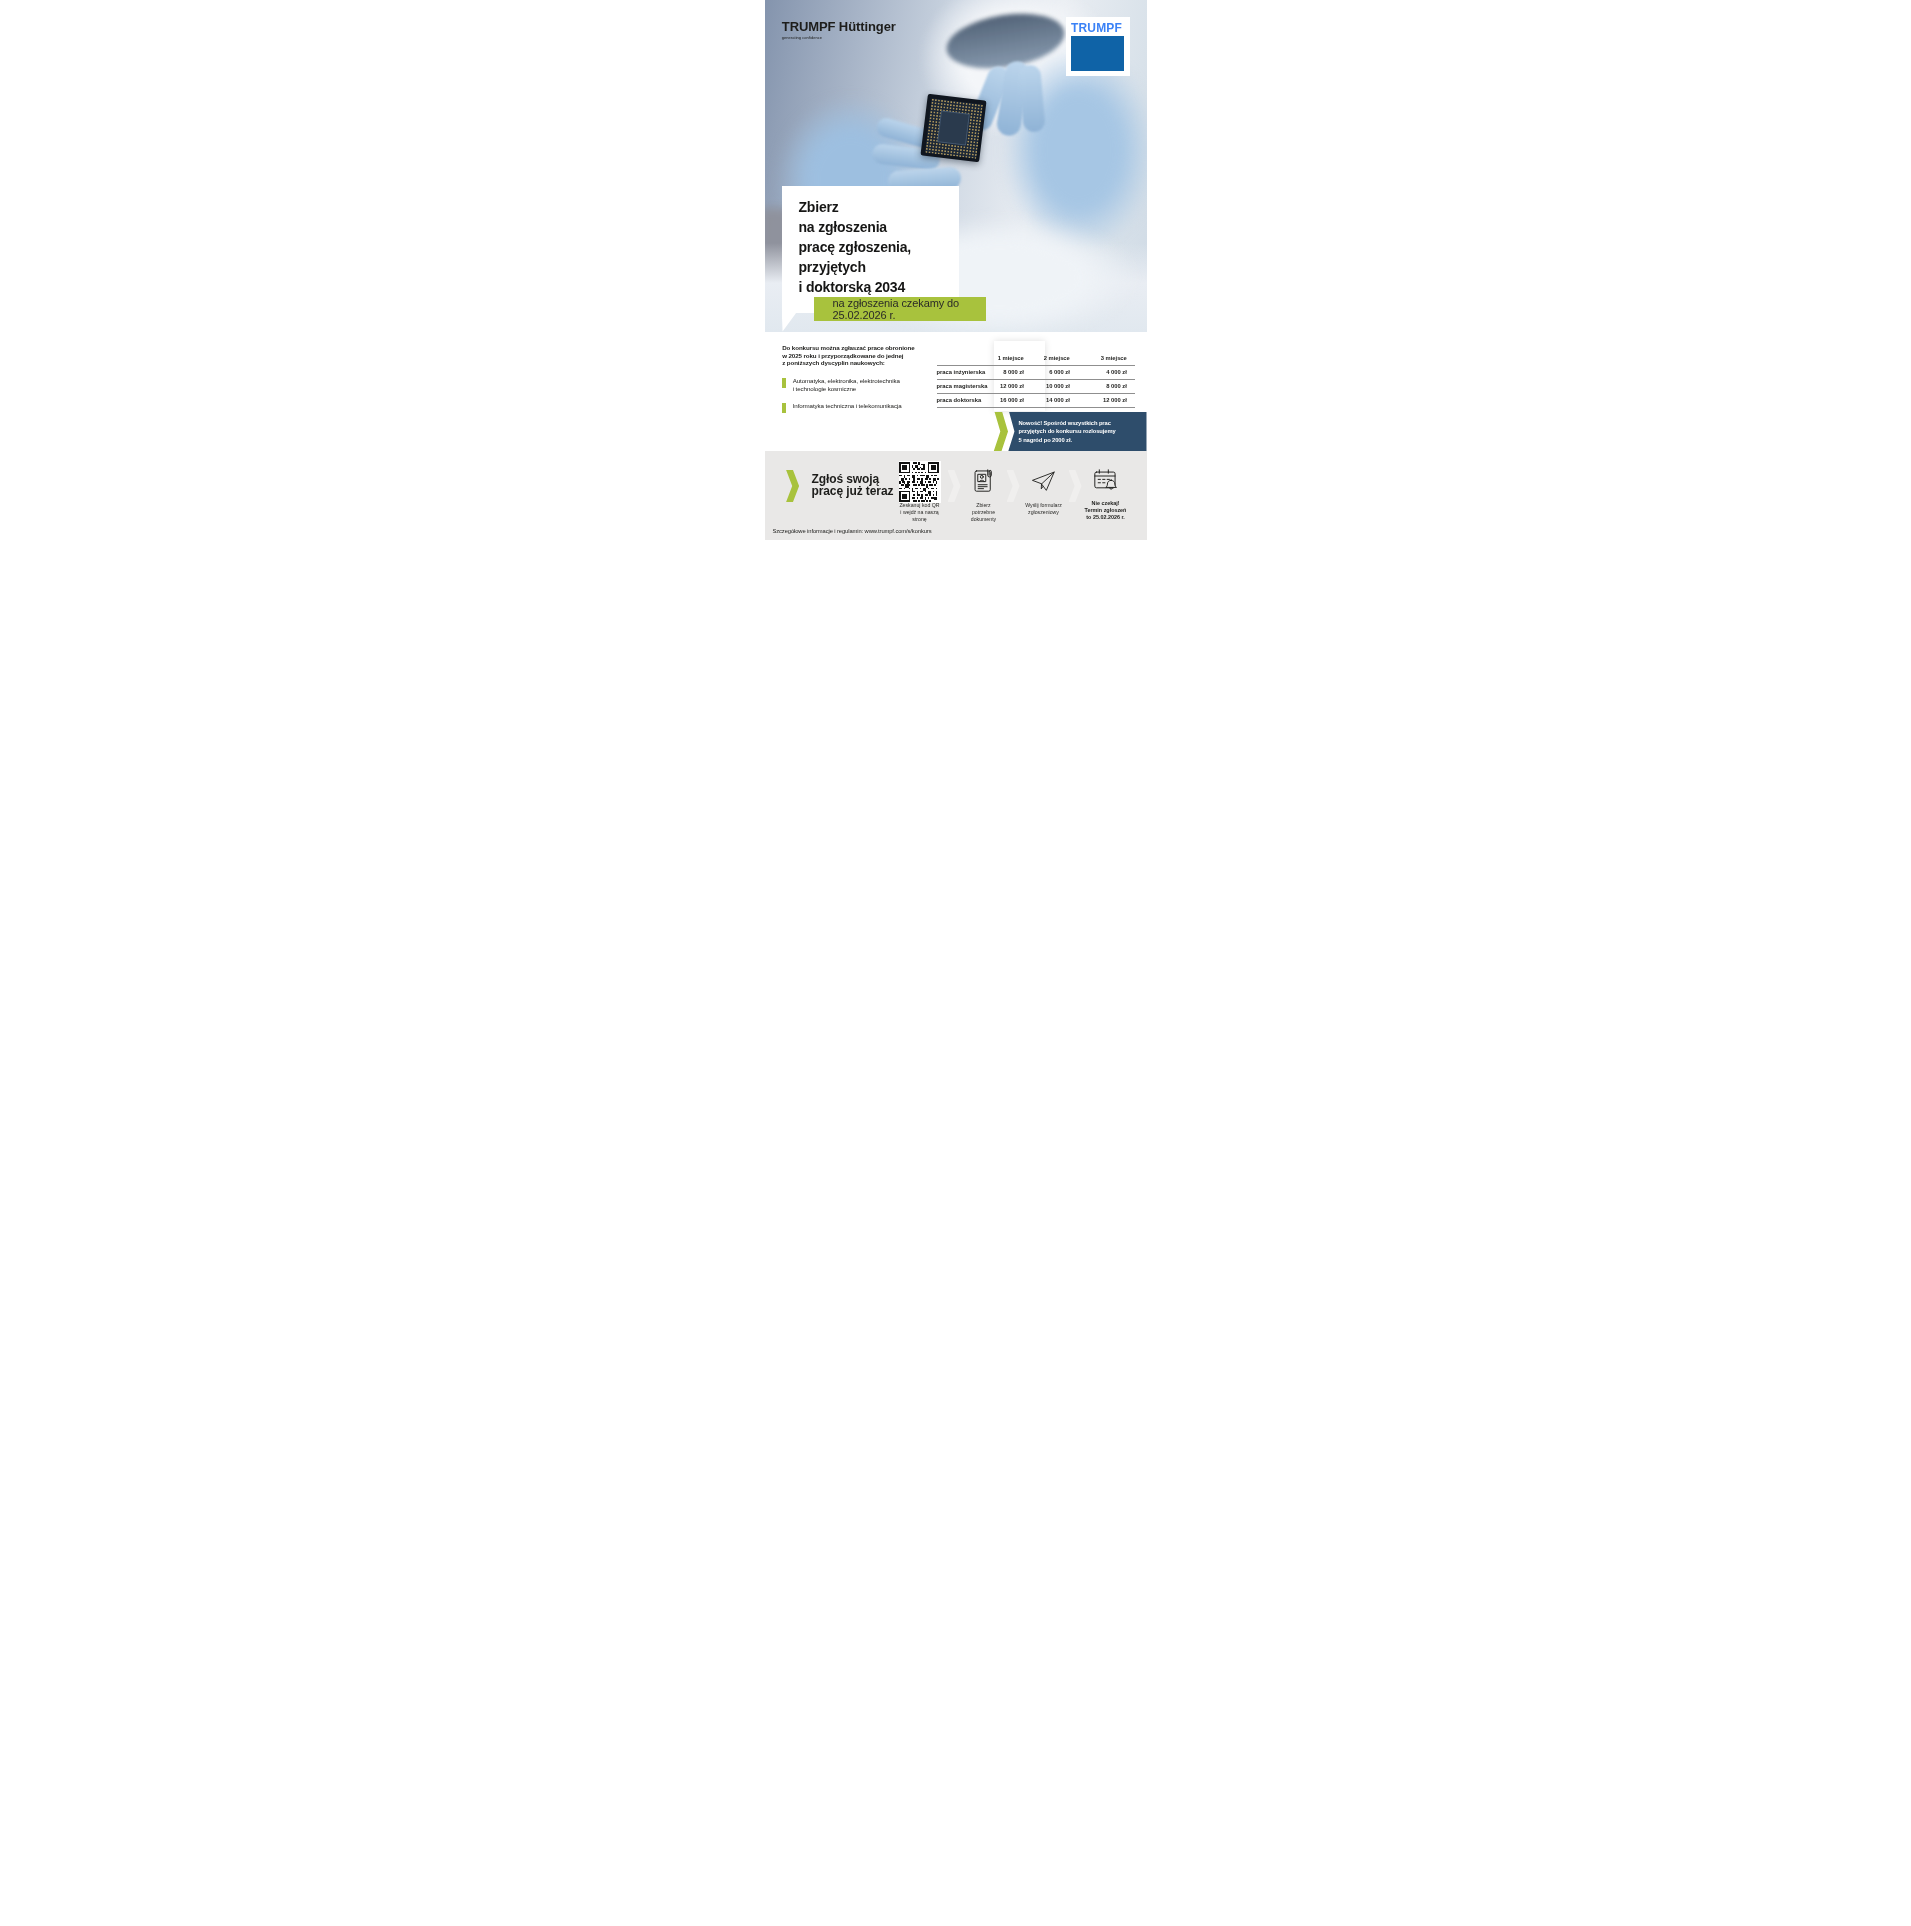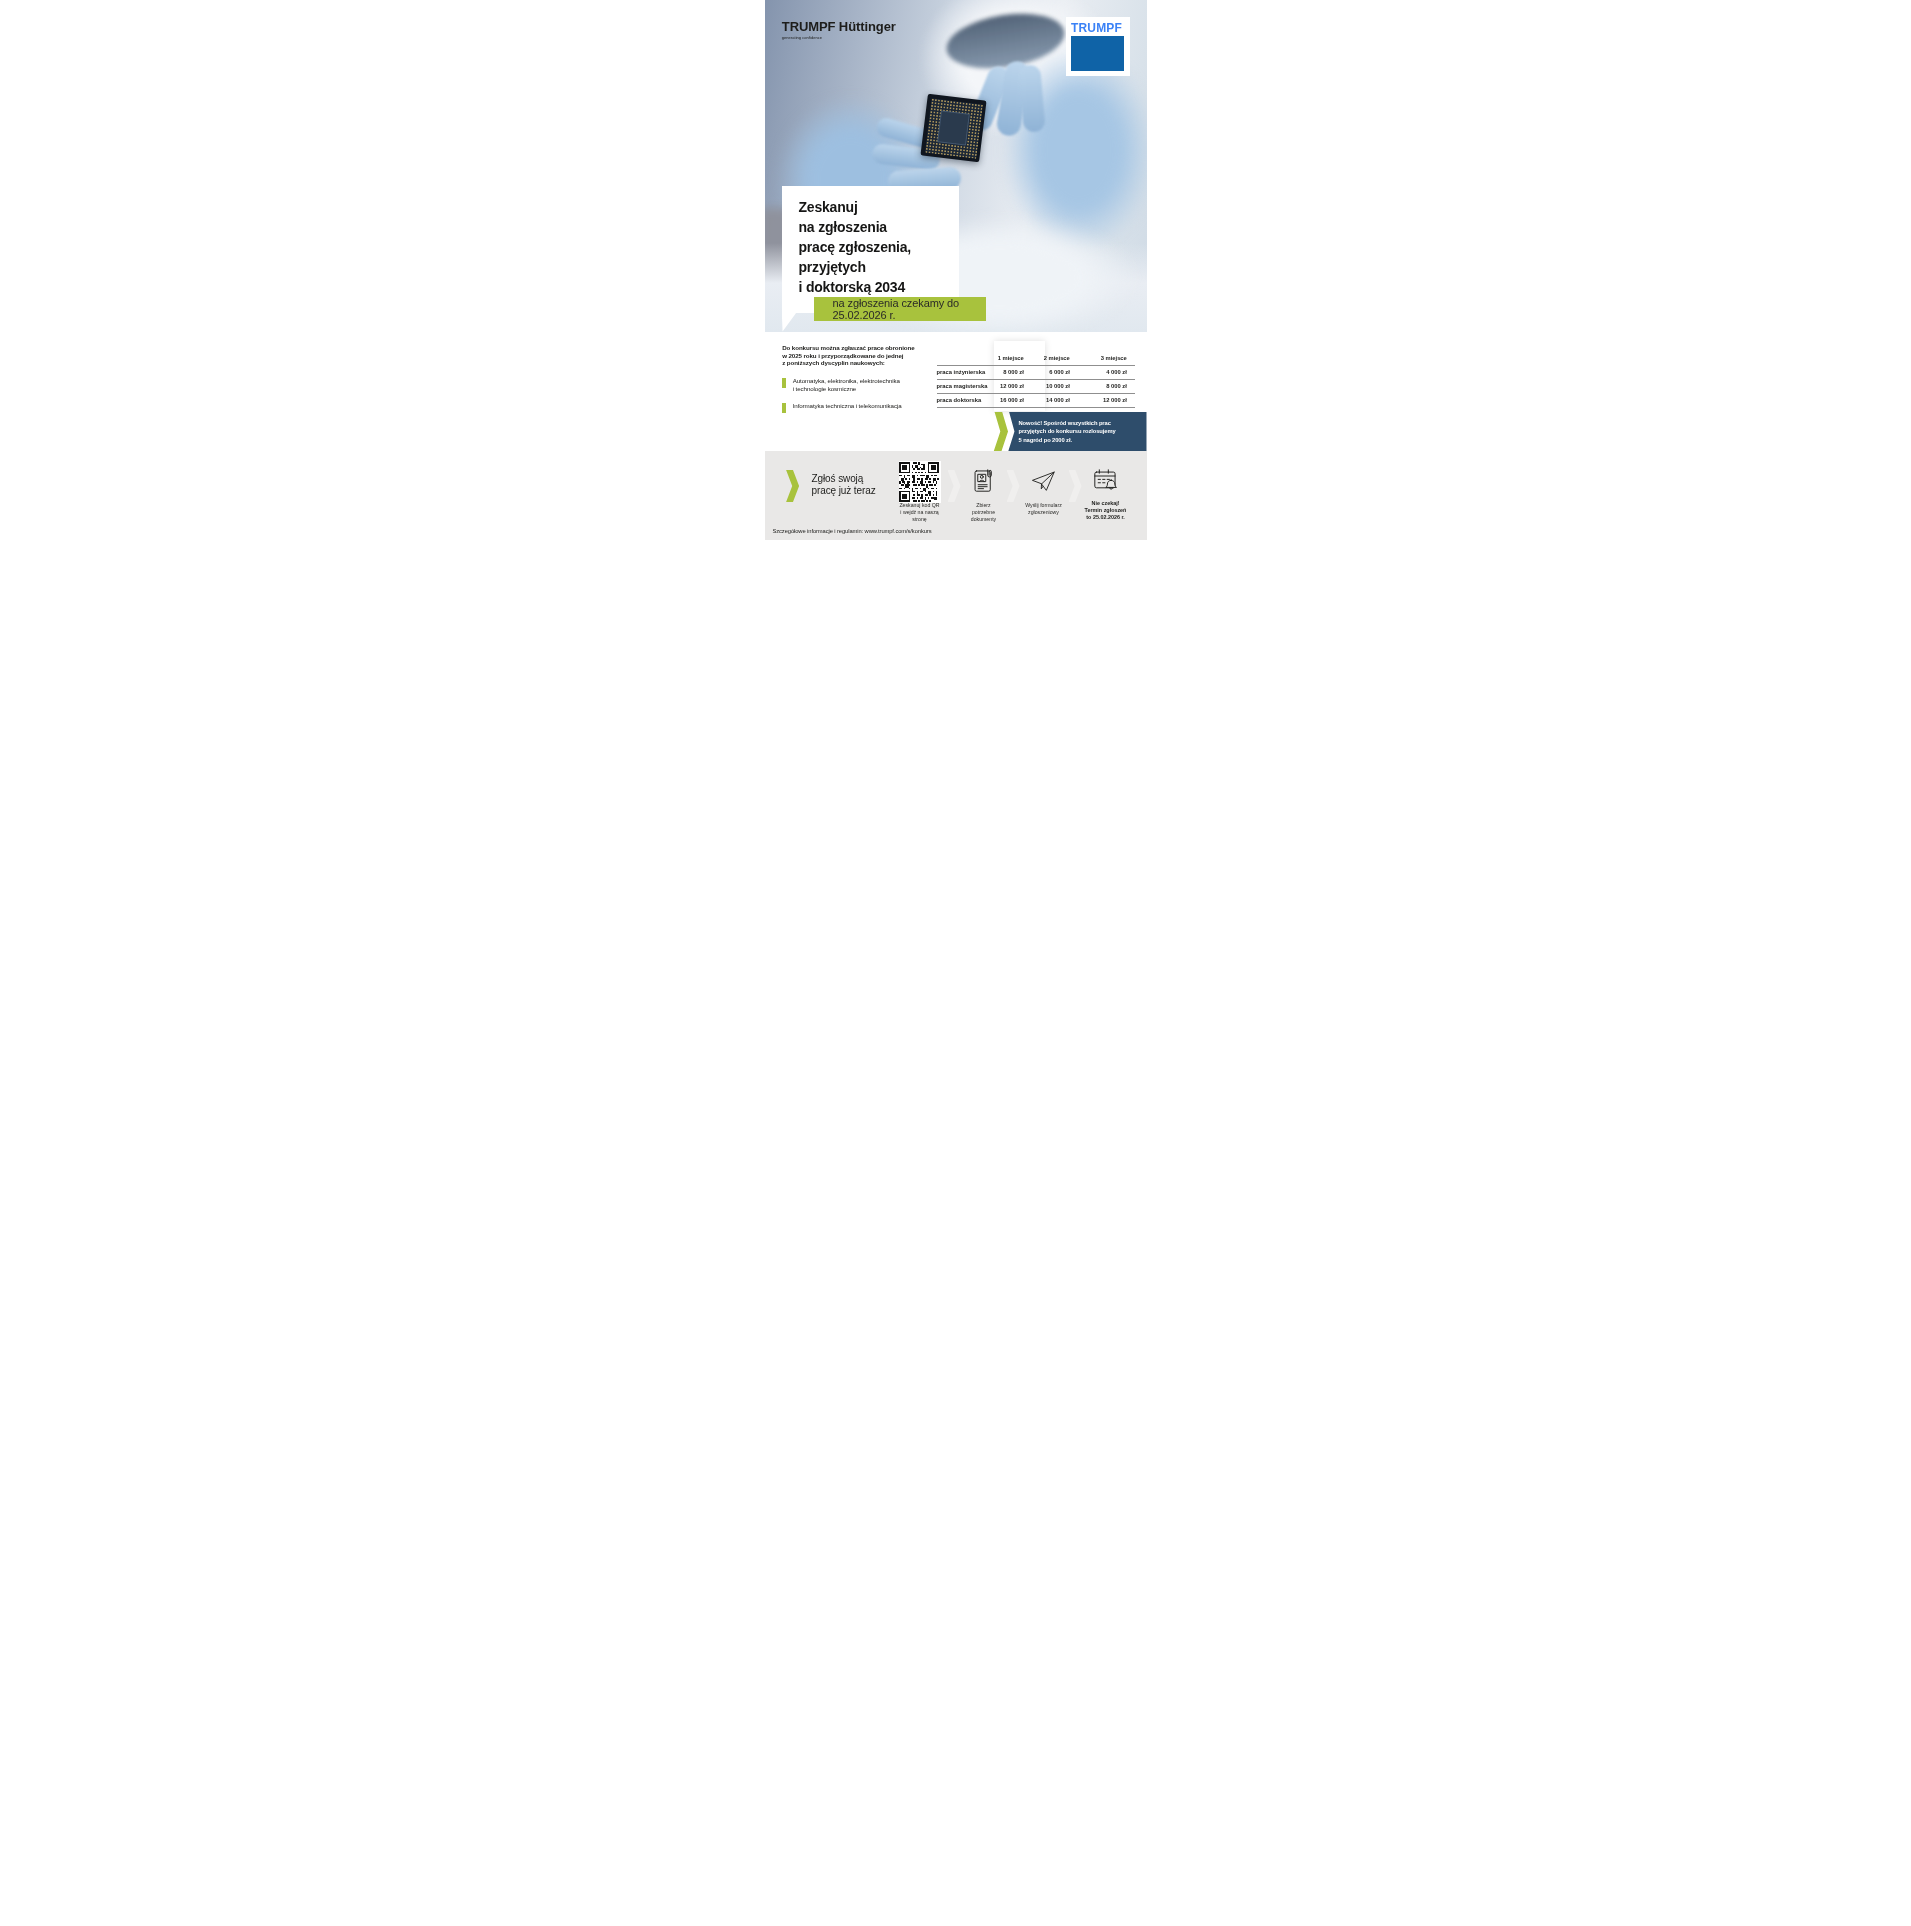--- a/index.html
+++ b/index.html
@@ -84,21 +84,21 @@
   .news-box{position:absolute;left:225px;top:412px;width:157px;height:39px;background:#2e4d6b;
         clip-path:polygon(12.5% 0,100% 0,100% 100%,12% 100%,15.9% 50%);
         box-sizing:border-box;display:flex;align-items:center;}
   .news-text{margin-left:29px;color:#ffffff;font-size:5.8px;font-weight:bold;line-height:8.5px;
         white-space:pre-line;letter-spacing:-0.1px;}
 
   
   .strip{position:absolute;left:0;top:451px;width:382px;height:90px;background:#e9e8e7;}
   .cta-chevron{position:absolute;left:21.6px;top:470px;width:13px;height:32px;background:#a8c23d;
         clip-path:polygon(0 0,53% 0,100% 50%,53% 100%,0 100%,47% 50%);}
-  .cta-text{position:absolute;left:47px;top:473px;font-size:10px;font-weight:normal;line-height:12px;
+  .cta-text{position:absolute;left:47px;top:473px;font-size:12px;font-weight:bold;line-height:12px;
         white-space:pre-line;letter-spacing:-0.1px;}
   .step-chevron{position:absolute;top:470px;width:13px;height:32px;background:#f0efee;
         clip-path:polygon(0 0,53% 0,100% 50%,53% 100%,0 100%,47% 50%);}
   .sc-a{left:183px;} .sc-b{left:242px;} .sc-c{left:304px;}
   .qr{position:absolute;left:134px;top:461px;width:42px;height:42px;background:#ffffff;padding:0.8px;box-sizing:border-box;}
   .icon70{position:absolute;width:27px;height:27px;}
   .ic-doc{left:205px;top:467px;} .ic-plane{left:265px;top:467px;} .ic-cal{left:327px;top:467px;}
   .caption{position:absolute;width:62px;text-align:center;font-size:5.2px;line-height:7.1px;
         white-space:pre-line;color:#2a2a28;}
   .cap-qr{left:124px;top:502px;} .cap-doc{left:188px;top:502px;} .cap-plane{left:248px;top:502px;}
@@ -136,21 +136,21 @@
   </div>
 
   <div class="logo-box">
     <div class="word">TRUMPF</div>
     <div class="blue"></div>
   </div>
 
   <div class="title-box"></div>
   <div class="title-tail"></div>
   <div class="title-text">
-    <span>Zeskanuj</span>
+    <span>Zbierz</span>
     <span>na zgłoszenia</span>
     <span>pracę zgłoszenia,</span>
     <span>przyjętych</span>
     <span>i doktorską 2034</span>
   </div>
   <div class="banner">
     <span class="banner-text">na zgłoszenia czekamy do 25.02.2026 r.</span>
   </div>
 
   <div class="left-col">

